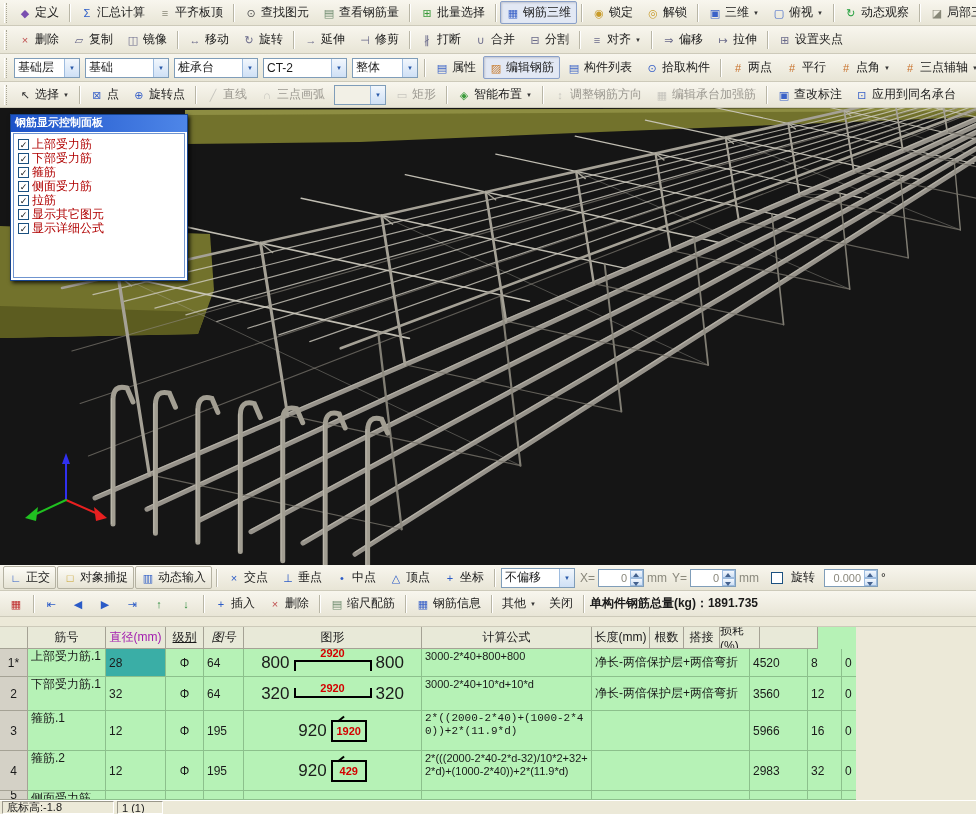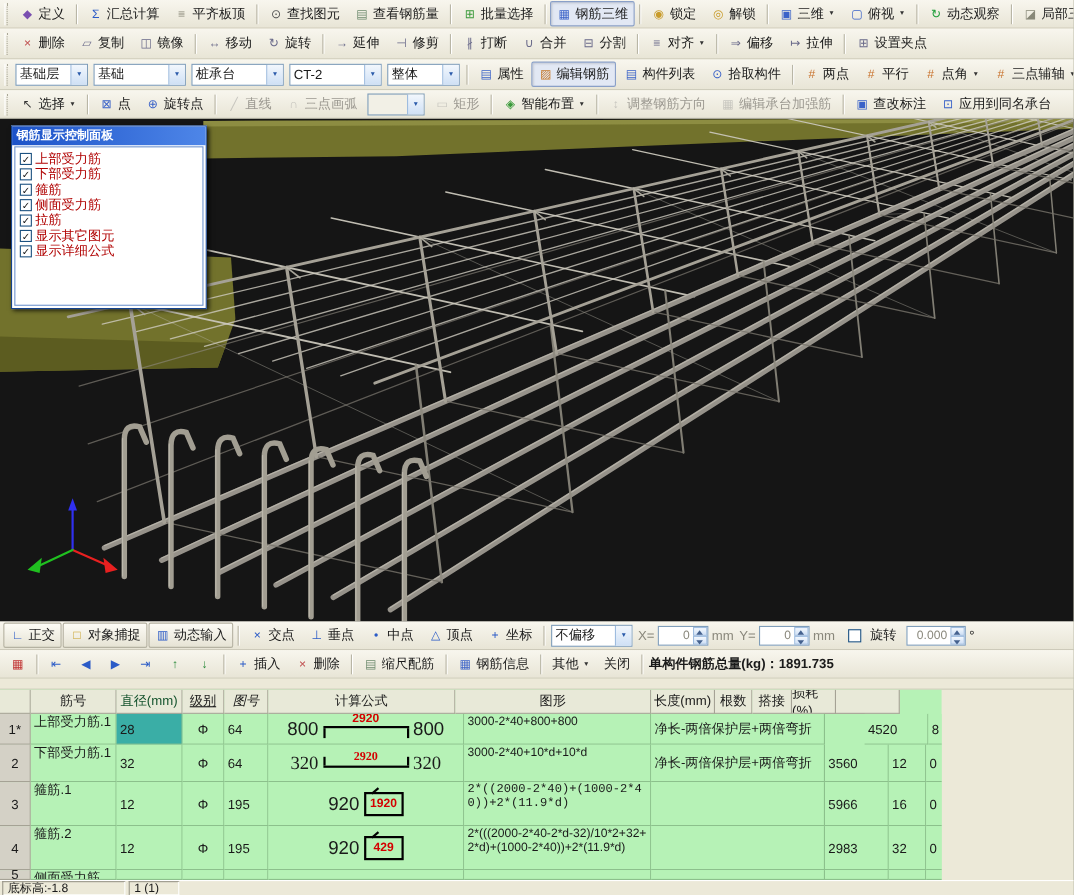--- a/index.html
+++ b/index.html
@@ -57,21 +57,21 @@
   .pcb{width:11px;height:11px;border:1px solid #1c5180;background:#fff;font-size:9px;line-height:10px;
     text-align:center;margin:0 3px 0 2px;flex:none;color:#111}
   .plabel{color:#b00000}
 
   
   #gapstrip{position:absolute;top:617px;left:0;width:976px;height:10px;background:#ece9d8;border-bottom:1px solid #cdcaba}
   #grid{position:absolute;top:627px;left:0;width:856px;height:173px;background:#b6f2b6;overflow:hidden}
   .trow{display:flex}
   .hcell{flex:none;background:#e8e9d8;border-right:1px solid #a5a295;border-bottom:1px solid #a5a295;
     display:flex;align-items:center;justify-content:center;overflow:hidden}
-  .hcell[data-name="header-col-diameter"]{color:#14532d}
+  .hcell[data-name="header-col-diameter"]{color:#a21caf}
   .ncell{flex:none;background:#d4d1c6;border-right:1px solid #a5a295;border-bottom:1px solid #a5a295;
     display:flex;align-items:center;justify-content:center;overflow:hidden}
   .tcell{flex:none;background:#b6f2b6;border-right:1px solid #8cc08c;border-bottom:1px solid #8cc08c;
     padding:1px 3px;overflow:hidden;display:flex;align-items:center;position:relative}
   .tcell.wrap{display:block;line-height:13px;padding-top:1px}
   .tcell.ctr{justify-content:center}
   .tcell.top{align-items:flex-start}
   .dia-selected{background:#3aaea6}
   .formula{font-size:11px;line-height:13px;word-break:break-all}
   .shapewrap{display:flex;align-items:center;justify-content:center;gap:4px;width:100%;height:100%}
@@ -648,22 +648,22 @@
     </div>
 
   <div id="gapstrip" data-name="gap-strip"></div>
   <div id="grid" data-name="rebar-table">
       <div class="trow" data-name="table-header-row">
         <div class="hcell" data-name="header-col-rownum" style="width: 28px; height: 22px;"></div>
         <div class="hcell" data-name="header-col-jinhao" style="width: 78px; height: 22px;">筋号</div>
         <div class="hcell" data-name="header-col-diameter" style="width: 60px; height: 22px;">直径(mm)</div>
         <div class="hcell" data-name="header-col-level" style="width: 38px; height: 22px; text-decoration: underline;">级别</div>
         <div class="hcell" data-name="header-col-fig-no" style="width: 40px; height: 22px; font-style: italic;">图号</div>
+        <div class="hcell" data-name="header-col-shape" style="width: 178px; height: 22px;">图形</div>
         <div class="hcell" data-name="header-col-formula" style="width: 170px; height: 22px;">计算公式</div>
-        <div class="hcell" data-name="header-col-shape" style="width: 178px; height: 22px;">图形</div>
         <div class="hcell" data-name="header-col-length" style="width: 58px; height: 22px;">长度(mm)</div>
         <div class="hcell" data-name="header-col-count" style="width: 34px; height: 22px;">根数</div>
         <div class="hcell" data-name="header-col-lap" style="width: 36px; height: 22px;">搭接</div>
         <div class="hcell" data-name="header-col-loss" style="width: 40px; height: 22px;">损耗(%)</div>
         <div class="hcell" data-name="header-col-clipped" style="width: 58px; height: 22px;"></div>
       </div>
       <div class="trow" data-name="table-row">
         <div class="ncell" data-name="cell-rownum" style="width: 28px; height: 28px;">1*</div>
         <div class="tcell wrap" data-name="cell-jinhao" style="width: 78px; height: 28px;">上部受力筋.1</div>
         <div class="tcell dia-selected" data-name="cell-diameter" style="width: 60px; height: 28px;">28</div>
@@ -676,33 +676,33 @@
               <span class="hline" data-name="shape-line"></span>
               <span class="t1" data-name="shape-left-tick"></span>
               <span class="t2" data-name="shape-right-tick"></span>
               <span class="redmid" data-name="shape-mid-dim">2920</span>
             </span>
             <span class="dimnum" data-name="shape-right-dim">800</span>
           </span>
         </div>
         <div class="tcell formula top" data-name="cell-formula" style="width: 170px; height: 28px;">3000-2*40+800+800</div>
         <div class="tcell" data-name="cell-formula-desc" style="width: 158px; height: 28px;">净长-两倍保护层+两倍弯折</div>
-        <div class="tcell" data-name="cell-length" style="width: 58px; height: 28px; margin-left: 36px;">4520</div>
+        <div class="tcell" data-name="cell-length" style="width: 58px; height: 28px;">4520</div>
         <div class="tcell" data-name="cell-count" style="width: 34px; height: 28px;">8</div>
         <div class="tcell" data-name="cell-lap" style="width: 36px; height: 28px;">0</div>
         <div class="tcell" data-name="cell-loss" style="width: 40px; height: 28px;">3</div>
         <div class="tcell" data-name="cell-clipped" style="width: 58px; height: 28px;"></div>
       </div>
       <div class="trow" data-name="table-row">
         <div class="ncell" data-name="cell-rownum" style="width: 28px; height: 34px;">2</div>
         <div class="tcell wrap" data-name="cell-jinhao" style="width: 78px; height: 34px;">下部受力筋.1</div>
         <div class="tcell" data-name="cell-diameter" style="width: 60px; height: 34px;">32</div>
         <div class="tcell ctr" data-name="cell-level" style="width: 38px; height: 34px;">Φ</div>
         <div class="tcell" data-name="cell-fig-no" style="width: 40px; height: 34px;">64</div>
-        <div class="tcell" data-name="cell-shape" style="width: 178px; height: 34px; font-family: Liberation Serif, serif;">
+        <div class="tcell" data-name="cell-shape" style="width: 178px; height: 34px;">
           <span class="shapewrap" data-name="shape-drawing">
             <span class="dimnum" data-name="shape-left-dim">320</span>
             <span class="hookshape up" data-name="bar-shape">
               <span class="hline" data-name="shape-line"></span>
               <span class="t1" data-name="shape-left-tick"></span>
               <span class="t2" data-name="shape-right-tick"></span>
               <span class="redmid" data-name="shape-mid-dim">2920</span>
             </span>
             <span class="dimnum" data-name="shape-right-dim">320</span>
           </span>

